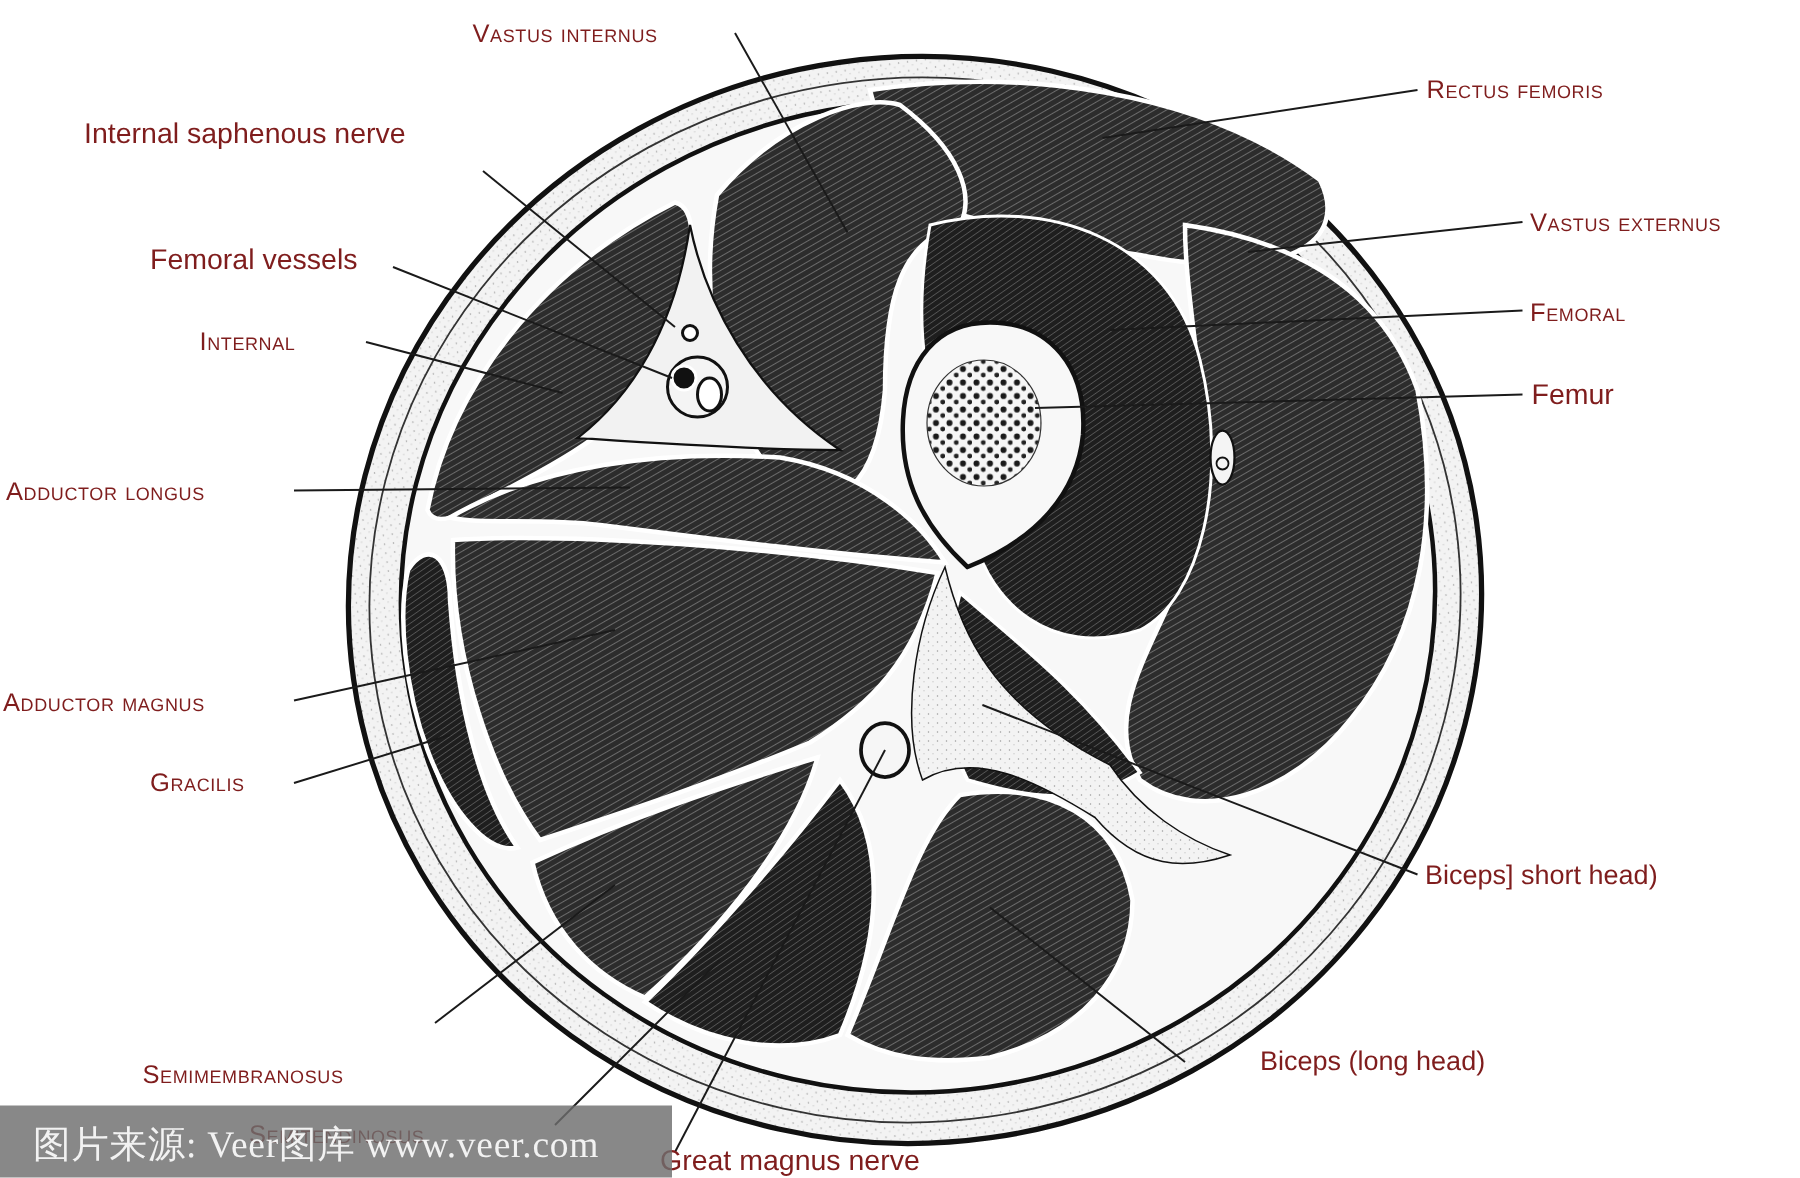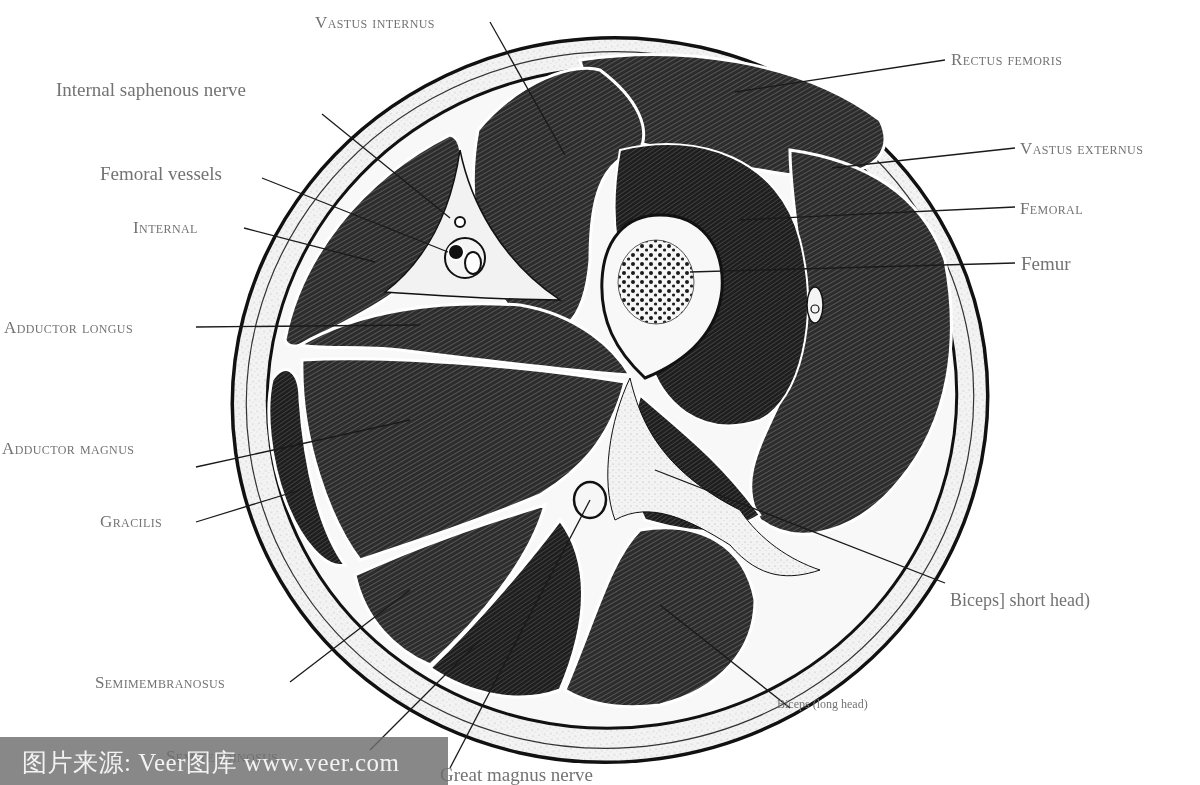--- a/index.html
+++ b/index.html
@@ -1,20 +1,20 @@
 <!DOCTYPE html>
 <html><head>
 <meta charset="utf-8">
 <style>
   html, body { margin: 0; padding: 0; background: #ffffff; }
   body { width: 1200px; height: 785px; position: relative; overflow: hidden;
          font-family: "DejaVu Serif", "Liberation Serif", serif; }
   #figure { position: absolute; left: 0; top: 0; width: 1200px; height: 785px; }
-  .label { position: absolute; color: #737373; white-space: nowrap; line-height: 1;
-           font-family: Liberation Serif, serif; }
+  .label { position: absolute; color: #7f1d1d; white-space: nowrap; line-height: 1;
+           font-family: Liberation Sans, sans-serif; }
   .sc { font-variant: small-caps; font-size: 17px; letter-spacing: 0.4px; }
   .lc { font-size: 19px; }
   #watermark { position: absolute; left: 0; top: 737px; width: 448px; height: 48px;
                background: rgba(110,110,110,0.82); }
   #watermark span { position: absolute; left: 22px; top: 9px; color: #f2f2f2;
                     font-family: Liberation Serif, serif; font-size: 25px;
                     letter-spacing: 0.5px; }
 </style>
 </head>
 <body>
@@ -111,27 +111,27 @@
     <line x1="945" y1="583" x2="655" y2="470"></line>
     <line x1="790" y1="708" x2="660" y2="605"></line>
   </g>
 </svg>
 
 <div class="label sc" style="left:315px;top:14px;">Vastus internus</div>
 <div class="label lc" style="left:56px;top:80px;">Internal saphenous nerve</div>
 <div class="label lc" style="left:100px;top:164px;">Femoral vessels</div>
 <div class="label sc" style="left:133px;top:219px;">Internal</div>
 <div class="label sc" style="left:4px;top:319px;">Adductor longus</div>
-<div class="label sc" style="left:2px;top:440px;">Adductor magnus</div>
+<div class="label sc" style="left:2px;top:460px;">Adductor magnus</div>
 <div class="label sc" style="left:100px;top:513px;text-align:center;">Gracilis</div>
-<div class="label sc" style="left:95px;top:674px;">Semimembranosus</div>
+<div class="label sc" style="left:95px;top:708px;">Semimembranosus</div>
 <div class="label sc" style="left:166px;top:748px;">Semitendinosus</div>
 <div class="label lc" style="left:440px;top:765px;">Great magnus nerve</div>
 <div class="label sc" style="left:951px;top:51px;">Rectus femoris</div>
 <div class="label sc" style="left:1020px;top:140px;">Vastus externus</div>
 <div class="label sc" style="left:1020px;top:200px;">Femoral</div>
 <div class="label lc" style="left:1021px;top:254px;">Femur</div>
-<div class="label lc" style="left:950px;top:574px;font-size:18px;margin-top:17px;">Biceps] short head)</div>
-<div class="label lc" style="left:777px;top:698px;font-size:12px;">Biceps (long head)</div>
+<div class="label lc" style="left:950px;top:574px;font-size:18px;">Biceps] short head)</div>
+<div class="label lc" style="left:840px;top:698px;font-size:18px;">Biceps (long head)</div>
 
 <div id="watermark">
   <span>图片来源: Veer图库 www.veer.com</span>
 </div>
 
 </body></html>

